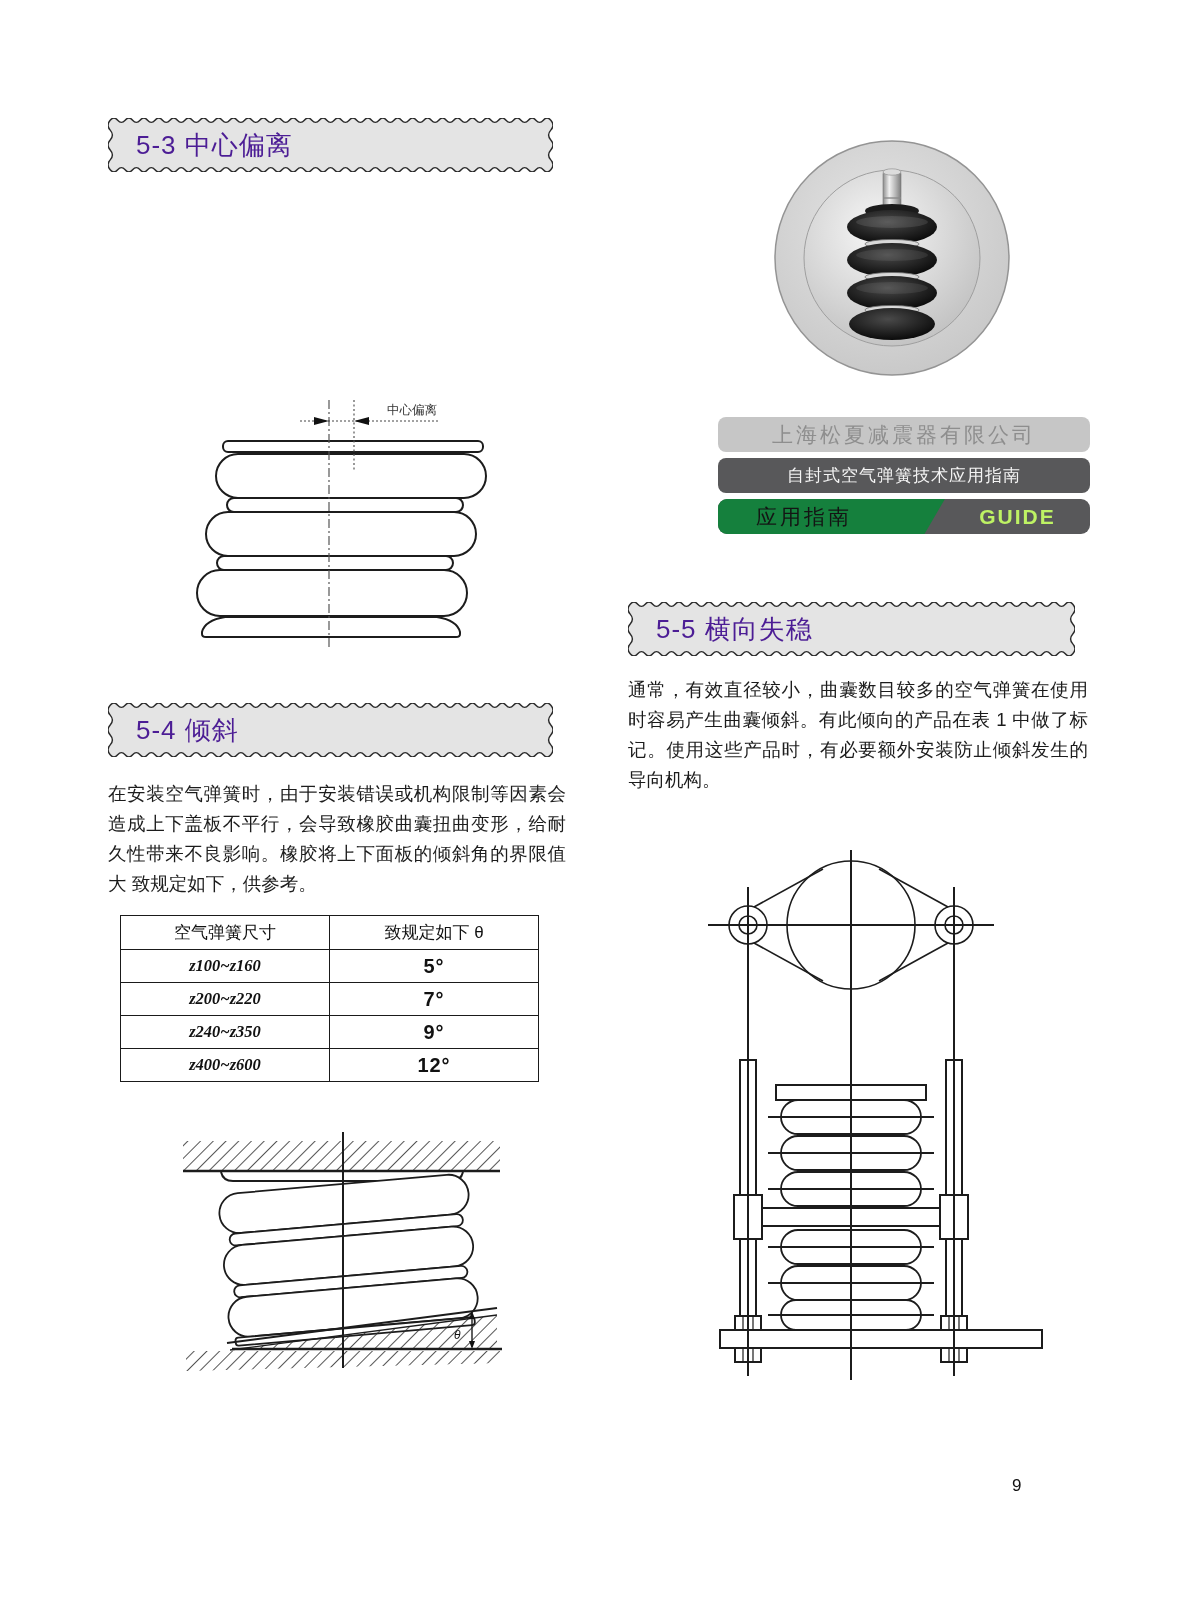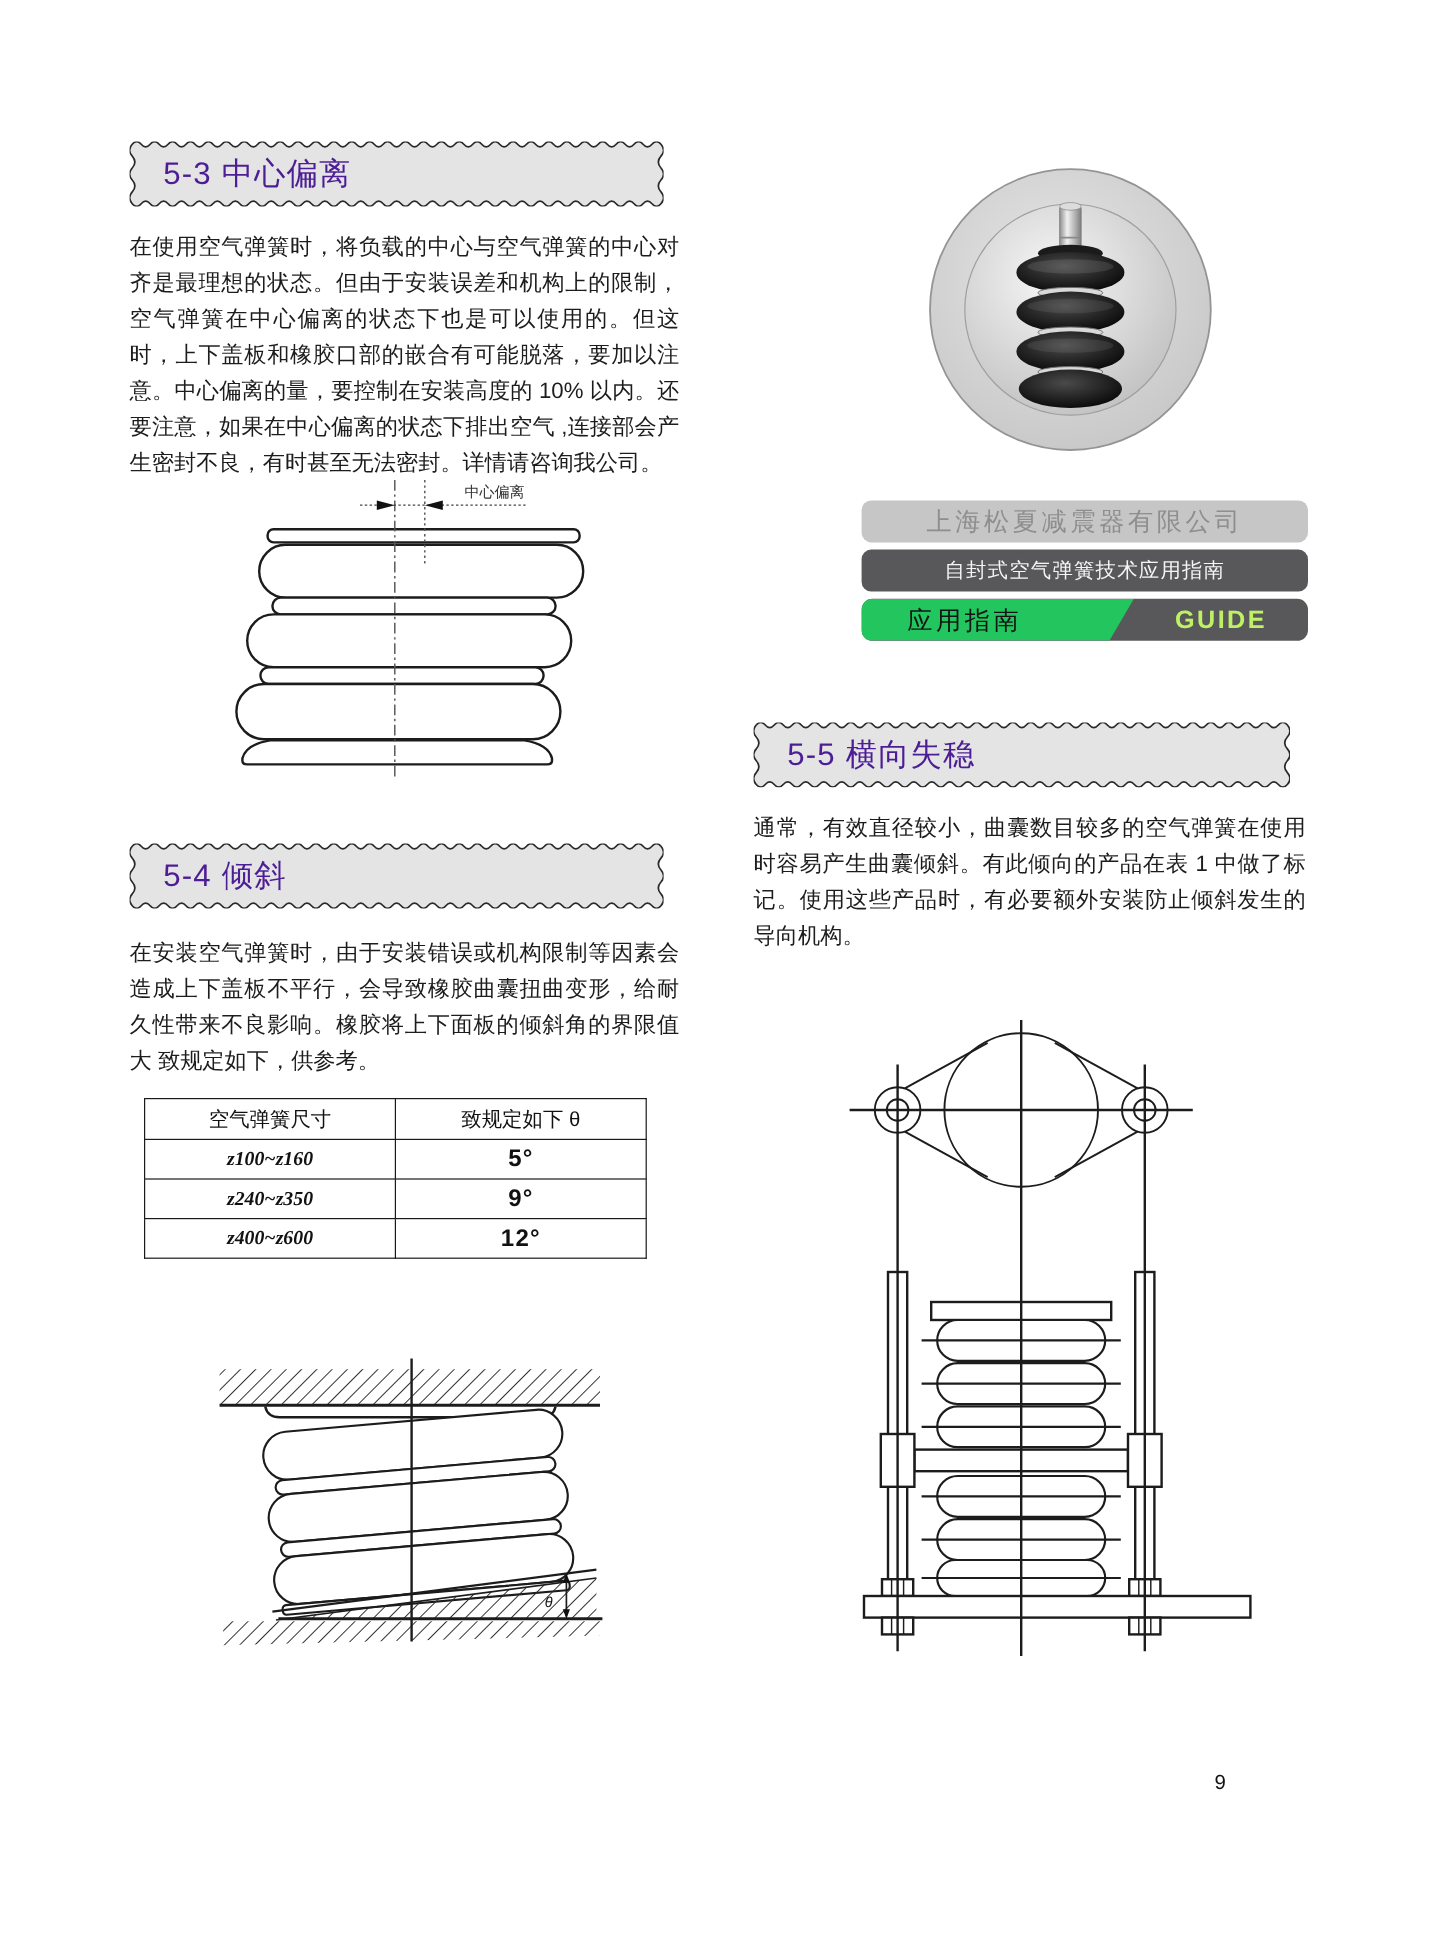--- a/index.html
+++ b/index.html
@@ -11,21 +11,21 @@
   .header-text{position:absolute;left:28px;top:50%;transform:translateY(-50%);
                font-size:26px;color:#4c1d95;letter-spacing:1px;white-space:nowrap;}
   .para{position:absolute;font-size:18.5px;line-height:30px;text-align:justify;color:#1c1c1c;}
   
   .banner{position:absolute;left:718px;width:372px;height:35px;display:flex;align-items:center;justify-content:center;}
   .banner-company{top:417px;background:#c6c6c6;border-radius:8px;}
   .banner-company span{font-size:21px;color:#8e8e8e;letter-spacing:3px;}
   .banner-subtitle{top:458px;background:#58585a;border-radius:8px;}
   .banner-subtitle span{font-size:17px;color:#f4f4f4;letter-spacing:1px;}
   .banner-guide{top:499px;background:#58585a;border-radius:9px;overflow:hidden;justify-content:flex-start;}
-  .guide-left{position:absolute;left:0;top:0;height:100%;width:61%;background:#22c55e;
+  .guide-left{position:absolute;left:0;top:0;height:100%;width:61%;background:#15803d;
               clip-path:polygon(0 0,100% 0,91% 100%,0 100%);display:flex;align-items:center;}
   .guide-left span{font-size:21px;color:#141414;letter-spacing:3px;padding-left:38px;}
   .guide-right{position:absolute;left:61%;top:0;width:39%;height:100%;display:flex;align-items:center;justify-content:center;}
   .guide-right span{font-size:21px;font-weight:bold;color:#bef264;letter-spacing:2px;}
   
   .tilt-table{position:absolute;left:120px;top:915px;border-collapse:collapse;}
   .tilt-table th,.tilt-table td{border:1.6px solid #1a1a1a;text-align:center;background:#fff;}
   .tilt-table th{width:206px;height:31px;font-size:17px;font-weight:normal;color:#111;}
   .tilt-table td{height:30px;font-weight:bold;}
   .size-cell{font-family:"Liberation Serif","DejaVu Serif",serif;font-style:italic;font-size:16.5px;color:#111;}
@@ -38,21 +38,20 @@
 
 <div class="page">
 
   <div class="section-header" style="left:108px;top:118px;width:445px;height:54px">
     <svg class="wavy" width="445" height="54">
         <path d="M 2.2 2.2 q 3.733898305084746 -4.4 7.467796610169492 0 q 3.733898305084746 4.4 7.467796610169492 0 q 3.733898305084746 -4.4 7.467796610169492 0 q 3.733898305084746 4.4 7.467796610169492 0 q 3.733898305084746 -4.4 7.467796610169492 0 q 3.733898305084746 4.4 7.467796610169492 0 q 3.733898305084746 -4.4 7.467796610169492 0 q 3.733898305084746 4.4 7.467796610169492 0 q 3.733898305084746 -4.4 7.467796610169492 0 q 3.733898305084746 4.4 7.467796610169492 0 q 3.733898305084746 -4.4 7.467796610169492 0 q 3.733898305084746 4.4 7.467796610169492 0 q 3.733898305084746 -4.4 7.467796610169492 0 q 3.733898305084746 4.4 7.467796610169492 0 q 3.733898305084746 -4.4 7.467796610169492 0 q 3.733898305084746 4.4 7.467796610169492 0 q 3.733898305084746 -4.4 7.467796610169492 0 q 3.733898305084746 4.4 7.467796610169492 0 q 3.733898305084746 -4.4 7.467796610169492 0 q 3.733898305084746 4.4 7.467796610169492 0 q 3.733898305084746 -4.4 7.467796610169492 0 q 3.733898305084746 4.4 7.467796610169492 0 q 3.733898305084746 -4.4 7.467796610169492 0 q 3.733898305084746 4.4 7.467796610169492 0 q 3.733898305084746 -4.4 7.467796610169492 0 q 3.733898305084746 4.4 7.467796610169492 0 q 3.733898305084746 -4.4 7.467796610169492 0 q 3.733898305084746 4.4 7.467796610169492 0 q 3.733898305084746 -4.4 7.467796610169492 0 q 3.733898305084746 4.4 7.467796610169492 0 q 3.733898305084746 -4.4 7.467796610169492 0 q 3.733898305084746 4.4 7.467796610169492 0 q 3.733898305084746 -4.4 7.467796610169492 0 q 3.733898305084746 4.4 7.467796610169492 0 q 3.733898305084746 -4.4 7.467796610169492 0 q 3.733898305084746 4.4 7.467796610169492 0 q 3.733898305084746 -4.4 7.467796610169492 0 q 3.733898305084746 4.4 7.467796610169492 0 q 3.733898305084746 -4.4 7.467796610169492 0 q 3.733898305084746 4.4 7.467796610169492 0 q 3.733898305084746 -4.4 7.467796610169492 0 q 3.733898305084746 4.4 7.467796610169492 0 q 3.733898305084746 -4.4 7.467796610169492 0 q 3.733898305084746 4.4 7.467796610169492 0 q 3.733898305084746 -4.4 7.467796610169492 0 q 3.733898305084746 4.4 7.467796610169492 0 q 3.733898305084746 -4.4 7.467796610169492 0 q 3.733898305084746 4.4 7.467796610169492 0 q 3.733898305084746 -4.4 7.467796610169492 0 q 3.733898305084746 4.4 7.467796610169492 0 q 3.733898305084746 -4.4 7.467796610169492 0 q 3.733898305084746 4.4 7.467796610169492 0 q 3.733898305084746 -4.4 7.467796610169492 0 q 3.733898305084746 4.4 7.467796610169492 0 q 3.733898305084746 -4.4 7.467796610169492 0 q 3.733898305084746 4.4 7.467796610169492 0 q 3.733898305084746 -4.4 7.467796610169492 0 q 3.733898305084746 4.4 7.467796610169492 0 q 3.733898305084746 -4.4 7.467796610169492 0 q 4.4 4.96 0 9.92 q -4.4 4.96 0 9.92 q 4.4 4.96 0 9.92 q -4.4 4.96 0 9.92 q 4.4 4.96 0 9.92 q -3.733898305084746 4.4 -7.467796610169492 0 q -3.733898305084746 -4.4 -7.467796610169492 0 q -3.733898305084746 4.4 -7.467796610169492 0 q -3.733898305084746 -4.4 -7.467796610169492 0 q -3.733898305084746 4.4 -7.467796610169492 0 q -3.733898305084746 -4.4 -7.467796610169492 0 q -3.733898305084746 4.4 -7.467796610169492 0 q -3.733898305084746 -4.4 -7.467796610169492 0 q -3.733898305084746 4.4 -7.467796610169492 0 q -3.733898305084746 -4.4 -7.467796610169492 0 q -3.733898305084746 4.4 -7.467796610169492 0 q -3.733898305084746 -4.4 -7.467796610169492 0 q -3.733898305084746 4.4 -7.467796610169492 0 q -3.733898305084746 -4.4 -7.467796610169492 0 q -3.733898305084746 4.4 -7.467796610169492 0 q -3.733898305084746 -4.4 -7.467796610169492 0 q -3.733898305084746 4.4 -7.467796610169492 0 q -3.733898305084746 -4.4 -7.467796610169492 0 q -3.733898305084746 4.4 -7.467796610169492 0 q -3.733898305084746 -4.4 -7.467796610169492 0 q -3.733898305084746 4.4 -7.467796610169492 0 q -3.733898305084746 -4.4 -7.467796610169492 0 q -3.733898305084746 4.4 -7.467796610169492 0 q -3.733898305084746 -4.4 -7.467796610169492 0 q -3.733898305084746 4.4 -7.467796610169492 0 q -3.733898305084746 -4.4 -7.467796610169492 0 q -3.733898305084746 4.4 -7.467796610169492 0 q -3.733898305084746 -4.4 -7.467796610169492 0 q -3.733898305084746 4.4 -7.467796610169492 0 q -3.733898305084746 -4.4 -7.467796610169492 0 q -3.733898305084746 4.4 -7.467796610169492 0 q -3.733898305084746 -4.4 -7.467796610169492 0 q -3.733898305084746 4.4 -7.467796610169492 0 q -3.733898305084746 -4.4 -7.467796610169492 0 q -3.733898305084746 4.4 -7.467796610169492 0 q -3.733898305084746 -4.4 -7.467796610169492 0 q -3.733898305084746 4.4 -7.467796610169492 0 q -3.733898305084746 -4.4 -7.467796610169492 0 q -3.733898305084746 4.4 -7.467796610169492 0 q -3.733898305084746 -4.4 -7.467796610169492 0 q -3.733898305084746 4.4 -7.467796610169492 0 q -3.733898305084746 -4.4 -7.467796610169492 0 q -3.733898305084746 4.4 -7.467796610169492 0 q -3.733898305084746 -4.4 -7.467796610169492 0 q -3.733898305084746 4.4 -7.467796610169492 0 q -3.733898305084746 -4.4 -7.467796610169492 0 q -3.733898305084746 4.4 -7.467796610169492 0 q -3.733898305084746 -4.4 -7.467796610169492 0 q -3.733898305084746 4.4 -7.467796610169492 0 q -3.733898305084746 -4.4 -7.467796610169492 0 q -3.733898305084746 4.4 -7.467796610169492 0 q -3.733898305084746 -4.4 -7.467796610169492 0 q -3.733898305084746 4.4 -7.467796610169492 0 q -3.733898305084746 -4.4 -7.467796610169492 0 q -3.733898305084746 4.4 -7.467796610169492 0 q -3.733898305084746 -4.4 -7.467796610169492 0 q -3.733898305084746 4.4 -7.467796610169492 0 q -3.733898305084746 -4.4 -7.467796610169492 0 q -3.733898305084746 4.4 -7.467796610169492 0 q -4.4 -4.96 0 -9.92 q 4.4 -4.96 0 -9.92 q -4.4 -4.96 0 -9.92 q 4.4 -4.96 0 -9.92 q -4.4 -4.96 0 -9.92 Z" fill="#e4e4e4" stroke="#2a2a2a" stroke-width="1.4"></path>
       </svg>
     <span class="header-text">5-3  中心偏离</span>
   </div>
 
-  <p class="para" style="left:108px;top:172px;width:458px;">在使用空气弹簧时，将负载的中心与空气弹簧的中心对齐是最理想的状态。但由于安装误差和机构上的限制，空气弹簧在中心偏离的状态下也是可以使用的。但这时，上下盖板和橡胶口部的嵌合有可能脱落，要加以注意。中心偏离的量，要控制在安装高度的 10% 以内。还要注意，如果在中心偏离的状态下排出空气 ,连接部会产生密封不良，有时甚至无法密封。详情请咨询我公司。</p>
 
   <svg class="abs" style="left:183px;top:388px;" width="320" height="272" viewBox="0 0 320 272">
     <g stroke="#1c1c1c" stroke-width="2" fill="#ffffff">
       <rect x="40" y="53" width="260" height="11" rx="5"></rect>
       <rect x="33" y="66" width="270" height="44" rx="22"></rect>
       <rect x="44" y="110" width="236" height="14" rx="7"></rect>
       <rect x="23" y="124" width="270" height="44" rx="22"></rect>
       <rect x="34" y="168" width="236" height="14" rx="7"></rect>
       <rect x="14" y="182" width="270" height="46" rx="23"></rect>
       <path d="M42,229 C30,231 21,236 19,244 L19,246 Q19,249 23,249 L273,249 Q277,249 277,246 L277,244 C275,236 266,231 254,229 Z"></path>
@@ -206,20 +205,24 @@
         <th>空气弹簧尺寸</th>
         <th>致规定如下 θ</th>
       </tr>
     </thead>
     <tbody>
       <tr>
         <td class="size-cell">z100~z160</td>
         <td class="angle-cell">5°</td>
       </tr>
       <tr>
+        <td class="size-cell">z200~z220</td>
+        <td class="angle-cell">7°</td>
+      </tr>
+      <tr>
         <td class="size-cell">z240~z350</td>
         <td class="angle-cell">9°</td>
       </tr>
       <tr>
         <td class="size-cell">z400~z600</td>
         <td class="angle-cell">12°</td>
       </tr>
     </tbody>
   </table>
 

